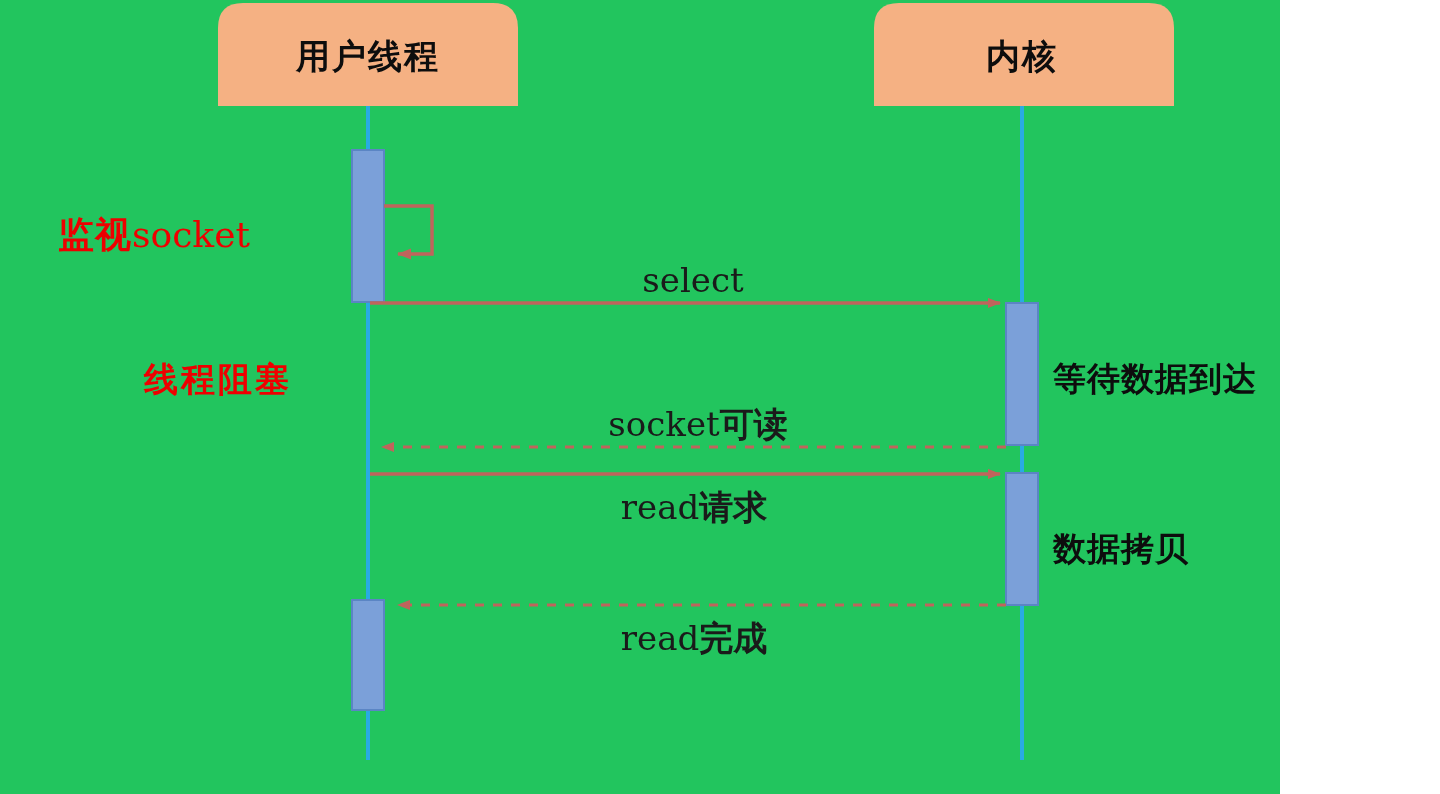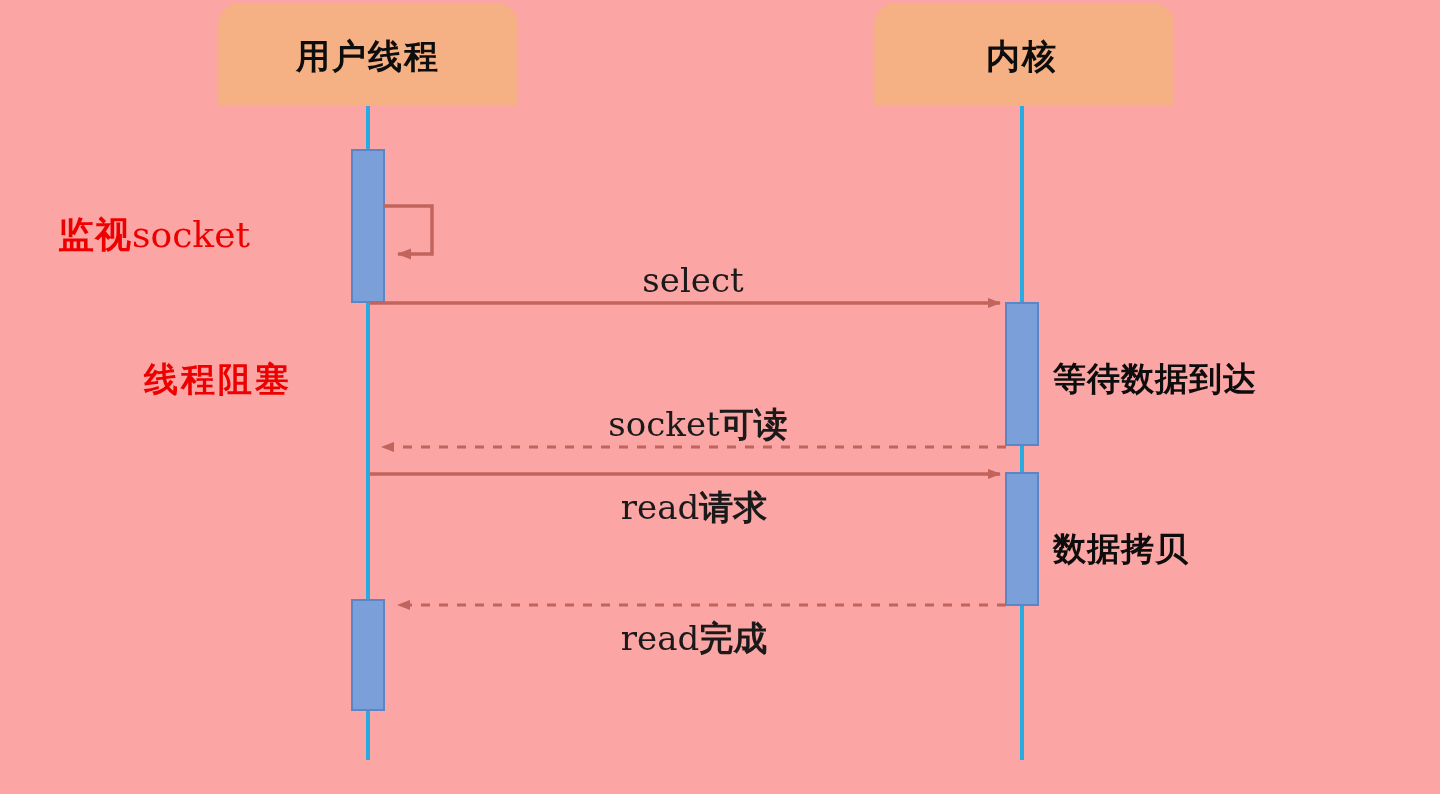--- a/index.html
+++ b/index.html
@@ -8,23 +8,23 @@
     background: #ffffff;
   }
   body {
     width: 1440px;
     height: 794px;
     font-family: "Liberation Sans", sans-serif;
     overflow: hidden;
   }
   #stage {
     position: relative;
-    width: 1440px;
+    width: 1280px;
     height: 794px;
-    background: #fca5a5;
+    background: #22c55e;
   }
   #diagram-svg {
     position: absolute;
     top: 0;
     left: 0;
     width: 1440px;
     height: 794px;
   }
   .participant-label {
     font-family: "DejaVu Sans", sans-serif;

